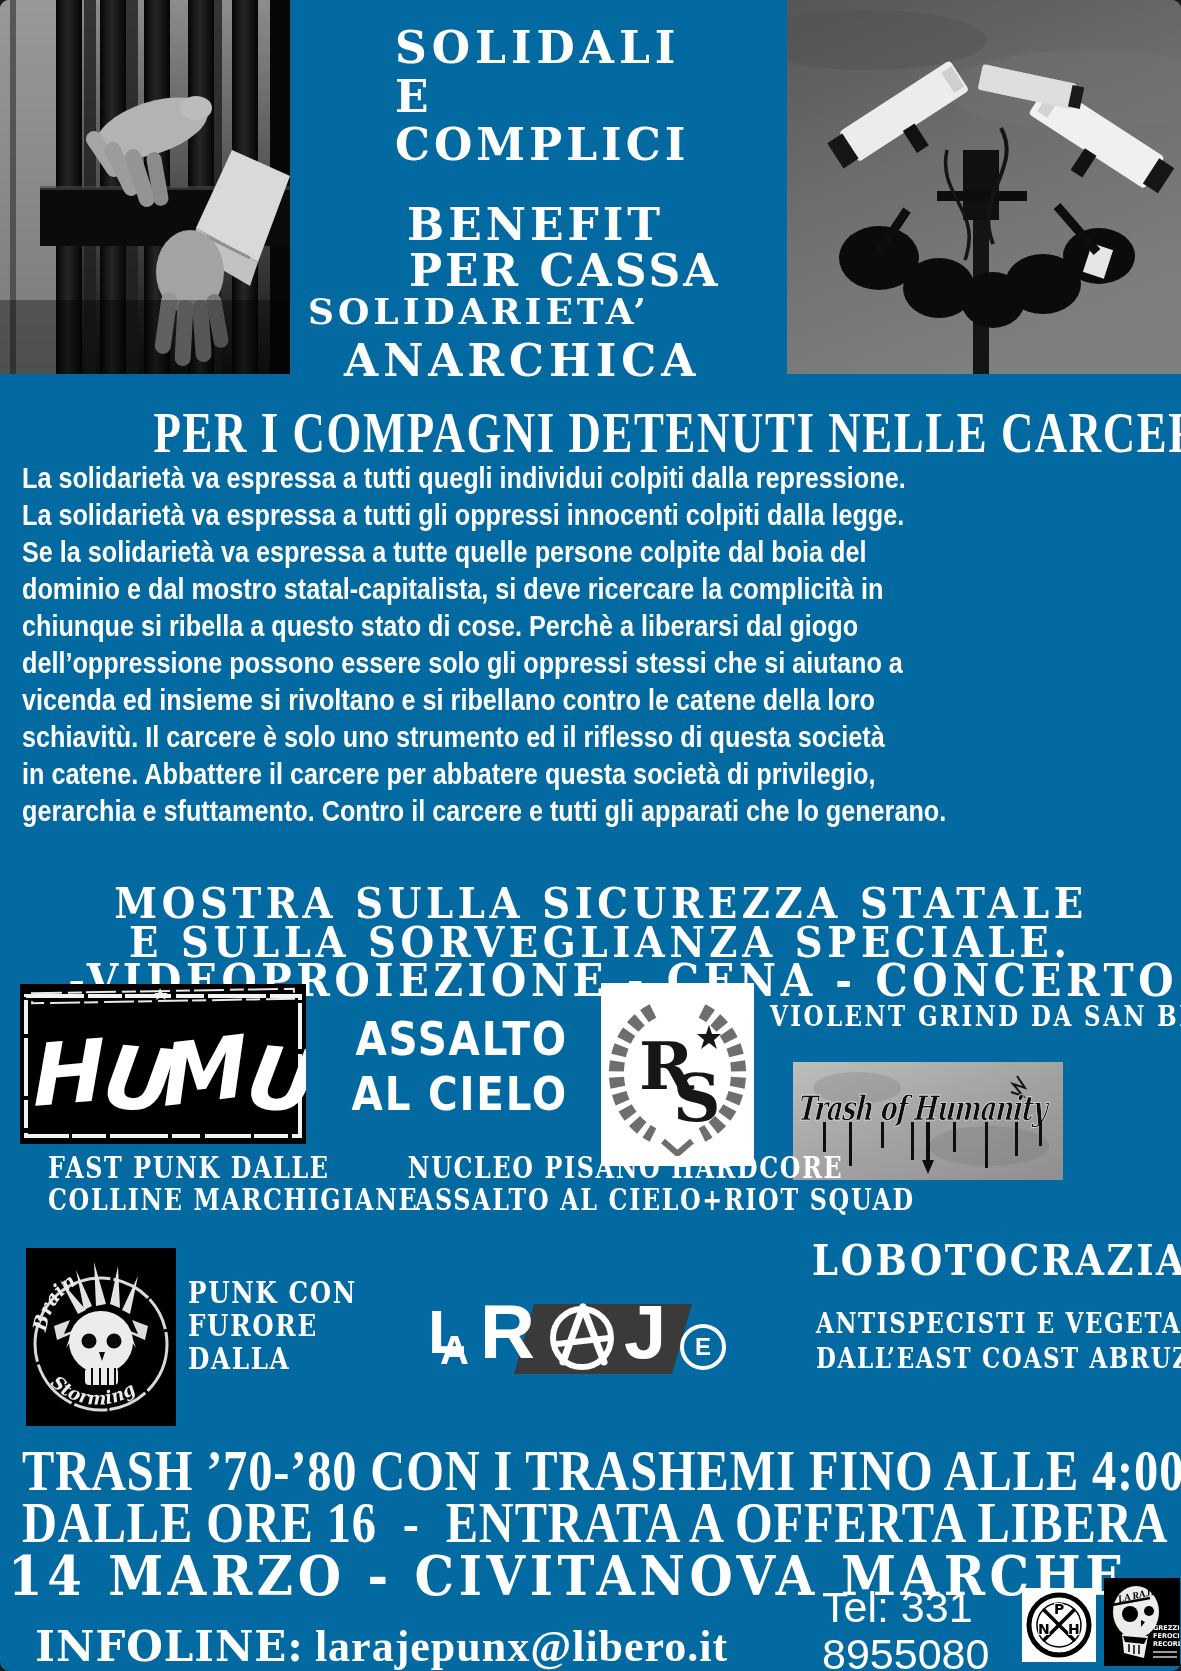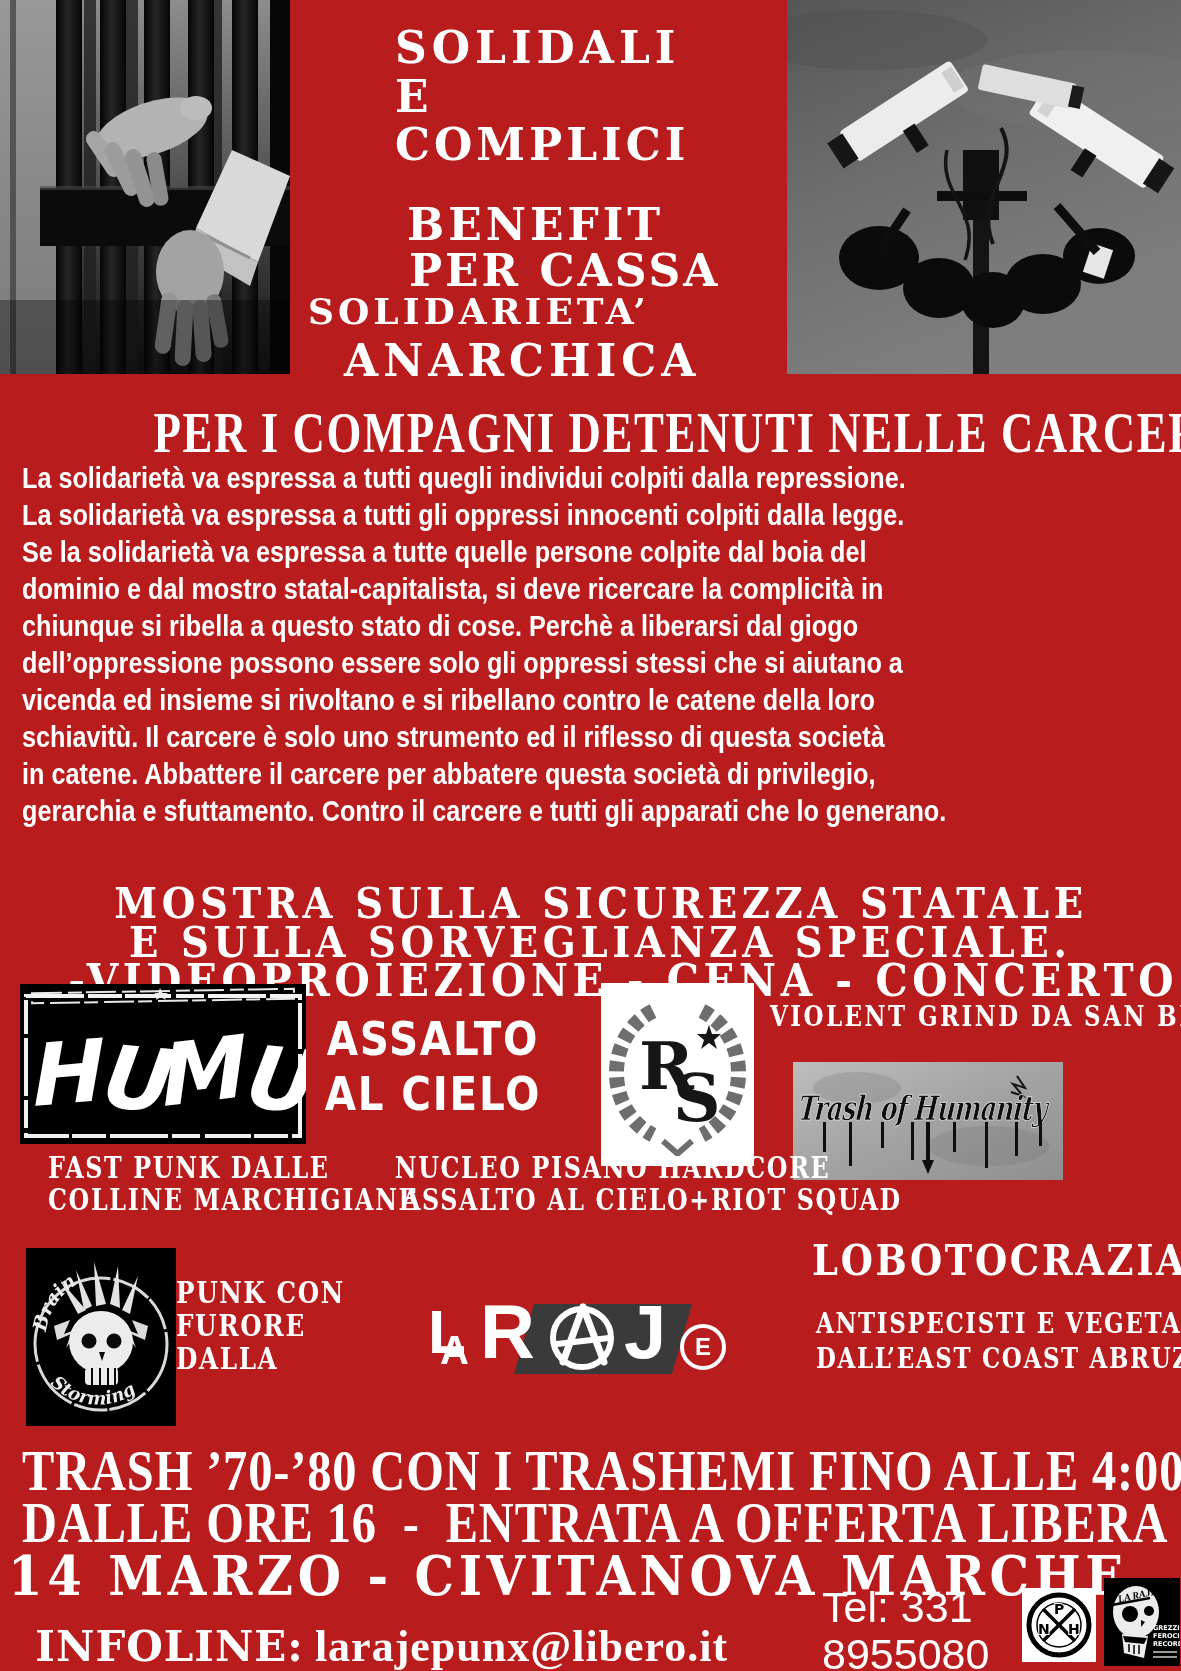--- a/index.html
+++ b/index.html
@@ -1,17 +1,17 @@
 <!DOCTYPE html>
 <html><head>
 <meta charset="utf-8">
 <style>
   html,body{margin:0;padding:0;background:#1b1b1b;}
-  .poster{position:relative;width:1181px;height:1671px;background:#b91c1c;overflow:hidden;
-          color:#fff;font-family:"DejaVu Serif",serif;}
+  .poster{position:relative;width:1181px;height:1671px;background:#0369a1;overflow:hidden;
+          color:#fff;font-family:"DejaVu Serif",serif;border-radius:9px;}
   .abs{position:absolute;}
   .slab{font-family:"DejaVu Serif",serif;font-weight:bold;}
   .tserif{font-family:"Liberation Serif",serif;font-weight:bold;}
   .sans{font-family:"Liberation Sans",sans-serif;}
   .nw{white-space:pre;}
   .lx{display:inline-block;transform-origin:left center;white-space:pre;}
   .crow{position:absolute;left:0;width:100%;text-align:center;white-space:pre;}
   .cx{display:inline-block;transform-origin:center center;white-space:pre;}
   .mline{white-space:pre;font-family:"Liberation Sans",sans-serif;font-weight:700;
          font-size:30px;line-height:37px;letter-spacing:0px;}
@@ -150,21 +150,21 @@
   </div>
 
   <svg class="abs" style="left:20px;top:984px" width="286" height="160" viewBox="0 0 286 160">
     <rect x="0" y="0" width="286" height="160" fill="#000"></rect>
     <rect x="6" y="12" width="274" height="140" fill="none" stroke="#f2f2f2" stroke-width="4" stroke-dasharray="58 4 34 3 46 5 28 4"></rect>
     <rect x="12" y="7" width="262" height="10" fill="none" stroke="#e8e8e8" stroke-width="2" stroke-dasharray="30 6 14 4" transform="rotate(-1 143 12)"></rect>
     <polygon points="140,4 146,16 134,9 148,9 136,16" fill="#f0f0f0"></polygon>
     <text x="22" y="122" font-family="DejaVu Sans, sans-serif" font-weight="bold" font-style="italic" font-size="86" fill="#ffffff" letter-spacing="-6" rotate="-5 5 -7 6 -4" transform="skewX(-4)">HUMUS</text>
   </svg>
 
-  <div class="abs" style="left:300px;top:1012px;width:266px;text-align:center">
+  <div class="abs" style="left:318px;top:1012px;width:266px;text-align:right">
     <div class="nw" style="font-family:'DejaVu Sans',sans-serif;font-weight:800;font-size:46px;line-height:55px;letter-spacing:2px;transform:scaleX(0.88);transform-origin:center">ASSALTO</div>
     <div class="nw" style="font-family:'DejaVu Sans',sans-serif;font-weight:800;font-size:46px;line-height:55px;letter-spacing:2px;transform:scaleX(0.88);transform-origin:center">AL CIELO</div>
   </div>
 
   <svg class="abs" style="left:601px;top:983px" width="153" height="183" viewBox="0 0 153 183">
     <rect x="0" y="0" width="153" height="183" fill="#ffffff"></rect>
     <path d="M52,28 A62,68 0 0 0 52,152" fill="none" stroke="#6e6e6e" stroke-width="15" stroke-dasharray="10 6"></path>
     <path d="M101,28 A62,68 0 0 1 101,152" fill="none" stroke="#6e6e6e" stroke-width="15" stroke-dasharray="10 6"></path>
     <line x1="62" y1="158" x2="78" y2="172" stroke="#6e6e6e" stroke-width="6"></line>
     <line x1="91" y1="158" x2="75" y2="172" stroke="#6e6e6e" stroke-width="6"></line>
@@ -201,21 +201,21 @@
         <rect x="246" y="60" width="3" height="24"></rect>
       <rect x="133" y="60" width="4" height="46"></rect>
       <polygon points="135,112 129,98 141,98"></polygon>
     </g>
   </svg>
 
   <div class="abs" style="left:48px;top:1152px">
     <div><span class="lx cap" style="font-size:29px;line-height:32px;letter-spacing:2px;transform:scaleX(0.82)">FAST PUNK DALLE</span></div>
     <div><span class="lx cap" style="font-size:29px;line-height:32px;letter-spacing:2px;transform:scaleX(0.82)">COLLINE MARCHIGIANE</span></div>
   </div>
-  <div class="abs" style="left:347px;top:1152px;width:362px;text-align:left">
+  <div class="abs" style="left:360px;top:1152px;width:362px;text-align:left">
     <div><span class="cx cap" style="font-size:29px;line-height:32px;letter-spacing:2px;transform:scaleX(0.82)">NUCLEO PISANO HARDCORE</span></div>
     <div><span class="cx cap" style="font-size:29px;line-height:32px;letter-spacing:2px;transform:scaleX(0.82)">ASSALTO AL CIELO+RIOT SQUAD</span></div>
   </div>
 
   <svg class="abs" style="left:26px;top:1248px" width="150" height="178" viewBox="0 0 150 178">
     <rect x="0" y="0" width="150" height="178" fill="#000"></rect>
     <circle cx="75" cy="96" r="66" fill="none" stroke="#d9d9d9" stroke-width="3" stroke-dasharray="52 3 40 2 34 3"></circle>
     <g fill="#e3e3e3">
       <polygon points="52,66 34,32 60,62"></polygon>
       <polygon points="58,62 50,22 66,58"></polygon>
@@ -241,21 +241,21 @@
       <path id="bsBot" d="M24,136 A64,60 0 0 0 130,122"></path>
     </defs>
     <text font-family="DejaVu Serif, serif" font-style="italic" font-weight="bold" font-size="19" fill="#ececec">
       <textPath href="#bsTop">Brain</textPath>
     </text>
     <text font-family="DejaVu Serif, serif" font-style="italic" font-weight="bold" font-size="18" fill="#ececec">
       <textPath href="#bsBot">Storming</textPath>
     </text>
   </svg>
 
-  <div class="abs" style="left:176px;top:1276px">
+  <div class="abs" style="left:188px;top:1276px">
     <div><span class="lx cap" style="font-size:30px;line-height:33px;letter-spacing:2px;transform:scaleX(0.82)">PUNK CON</span></div>
     <div><span class="lx cap" style="font-size:30px;line-height:33px;letter-spacing:2px;transform:scaleX(0.82)">FURORE</span></div>
     <div><span class="lx cap" style="font-size:30px;line-height:33px;letter-spacing:2px;transform:scaleX(0.82)">DALLA</span></div>
   </div>
 
   <div class="abs" style="left:428px;top:1300px;width:292px;height:80;height:80px">
     <div class="abs" style="left:96px;top:4px;width:158px;height:70px;background:#3a3a3a;transform:skewX(-16deg)"></div>
     <span class="abs sans nw" style="left:0px;top:-4px;font-size:62px;font-weight:bold">L</span>
     <span class="abs sans nw" style="left:12px;top:28px;font-size:40px;font-weight:bold">A</span>
     <span class="abs sans nw" style="left:52px;top:-12px;font-size:76px;font-weight:bold">R</span>

